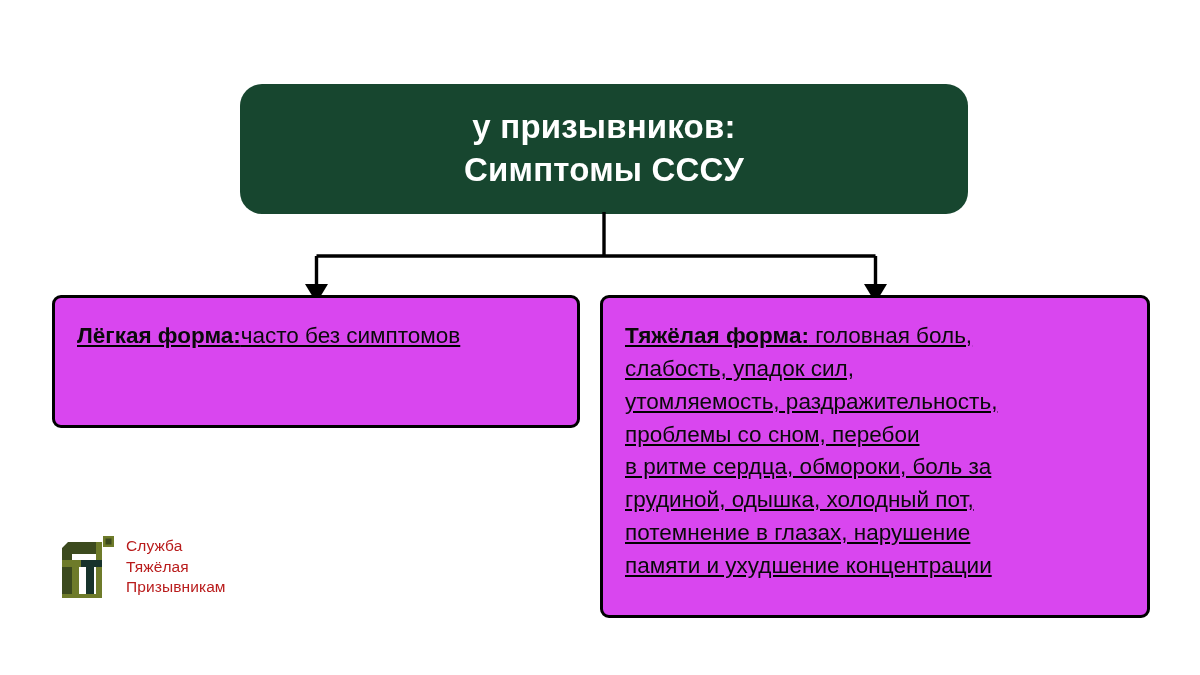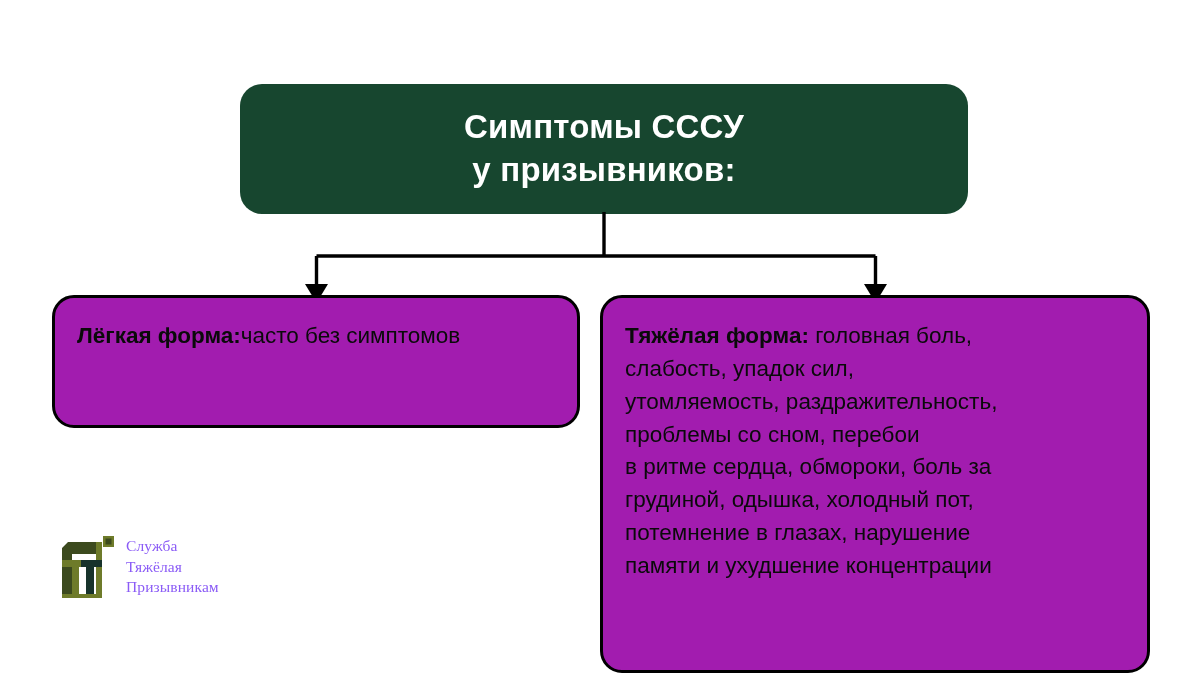--- a/index.html
+++ b/index.html
@@ -50,37 +50,38 @@
     left: 0;
     top: 210px;
     width: 1200px;
     height: 100px;
     pointer-events: none;
   }
 
   
   .outcome-box {
     position: absolute;
-    background: #a21caf;
+    background: #d946ef;
     border: 3px solid #000000;
-    border-radius: 22px;
+    border-radius: 9px;
     box-sizing: border-box;
+    text-decoration: underline;
   }
   #left-box {
     left: 52px;
     top: 295px;
     width: 528px;
     height: 133px;
     padding: 22px 22px 0 22px;
   }
   #right-box {
     left: 600px;
     top: 295px;
     width: 550px;
-    height: 378px;
+    height: 323px;
     padding: 22px 18px 0 22px;
   }
   .body-text {
     font-size: 22.5px;
     line-height: 1.46;
     color: #0a0a0a;
     white-space: pre-wrap;
   }
   .body-text .lead {
     font-weight: bold;
@@ -99,35 +100,35 @@
     width: 52px;
     height: 62px;
     display: block;
   }
   #logo-text {
     display: flex;
     flex-direction: column;
     justify-content: center;
   }
   #logo-text span {
-    font-family: Liberation Serif, serif;
+    font-family: Liberation Sans, sans-serif;
     font-size: 15.5px;
     line-height: 1.33;
-    color: #8b5cf6;
+    color: #b91c1c;
     letter-spacing: 0.1px;
   }
 </style>
 </head>
 <body>
 
 <div id="canvas">
 
   <div id="header-box">
+    <div class="hline">у призывников:</div>
     <div class="hline">Симптомы СССУ</div>
-    <div class="hline">у призывников:</div>
   </div>
 
   <svg id="connector" viewBox="0 0 1200 100" width="1200" height="100" aria-hidden="true">
     <g fill="none" stroke="#000000" stroke-width="3.4" stroke-linecap="butt">
 
       <path d="M604,2 L604,46"></path>
 
       <path d="M316.5,46 L875.5,46"></path>
 
       <path d="M316.5,46 L316.5,75"></path>

